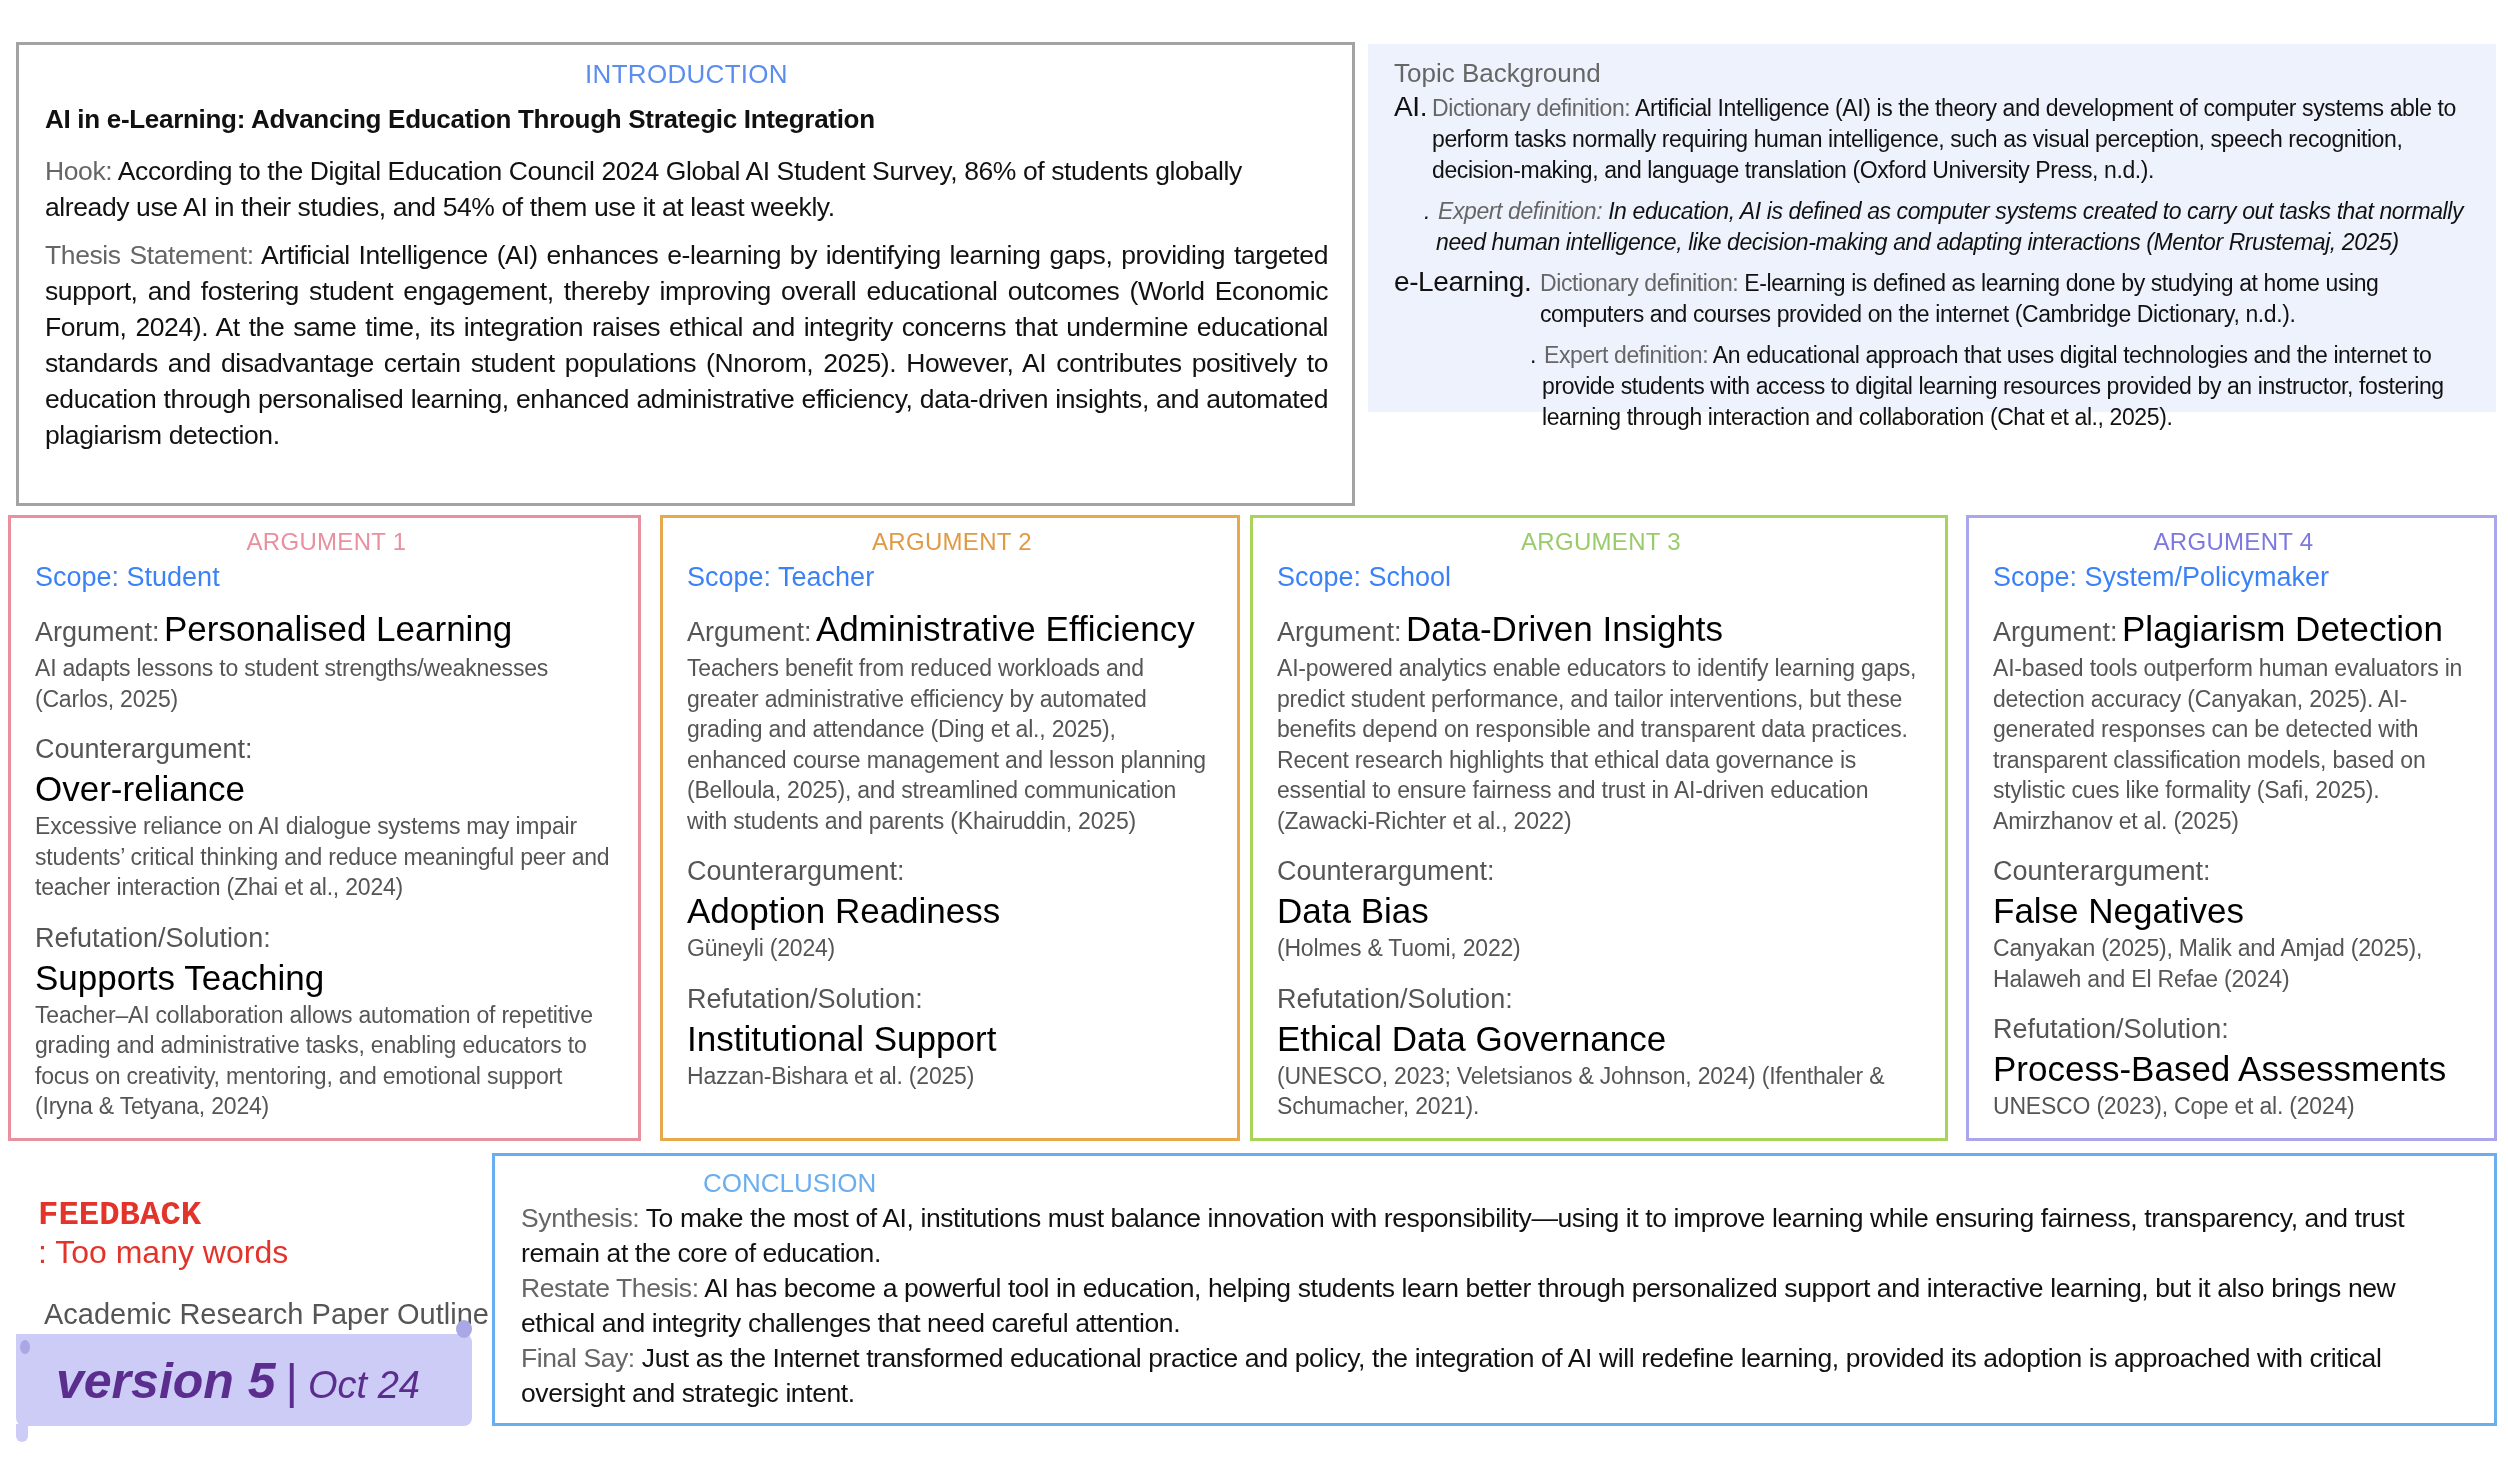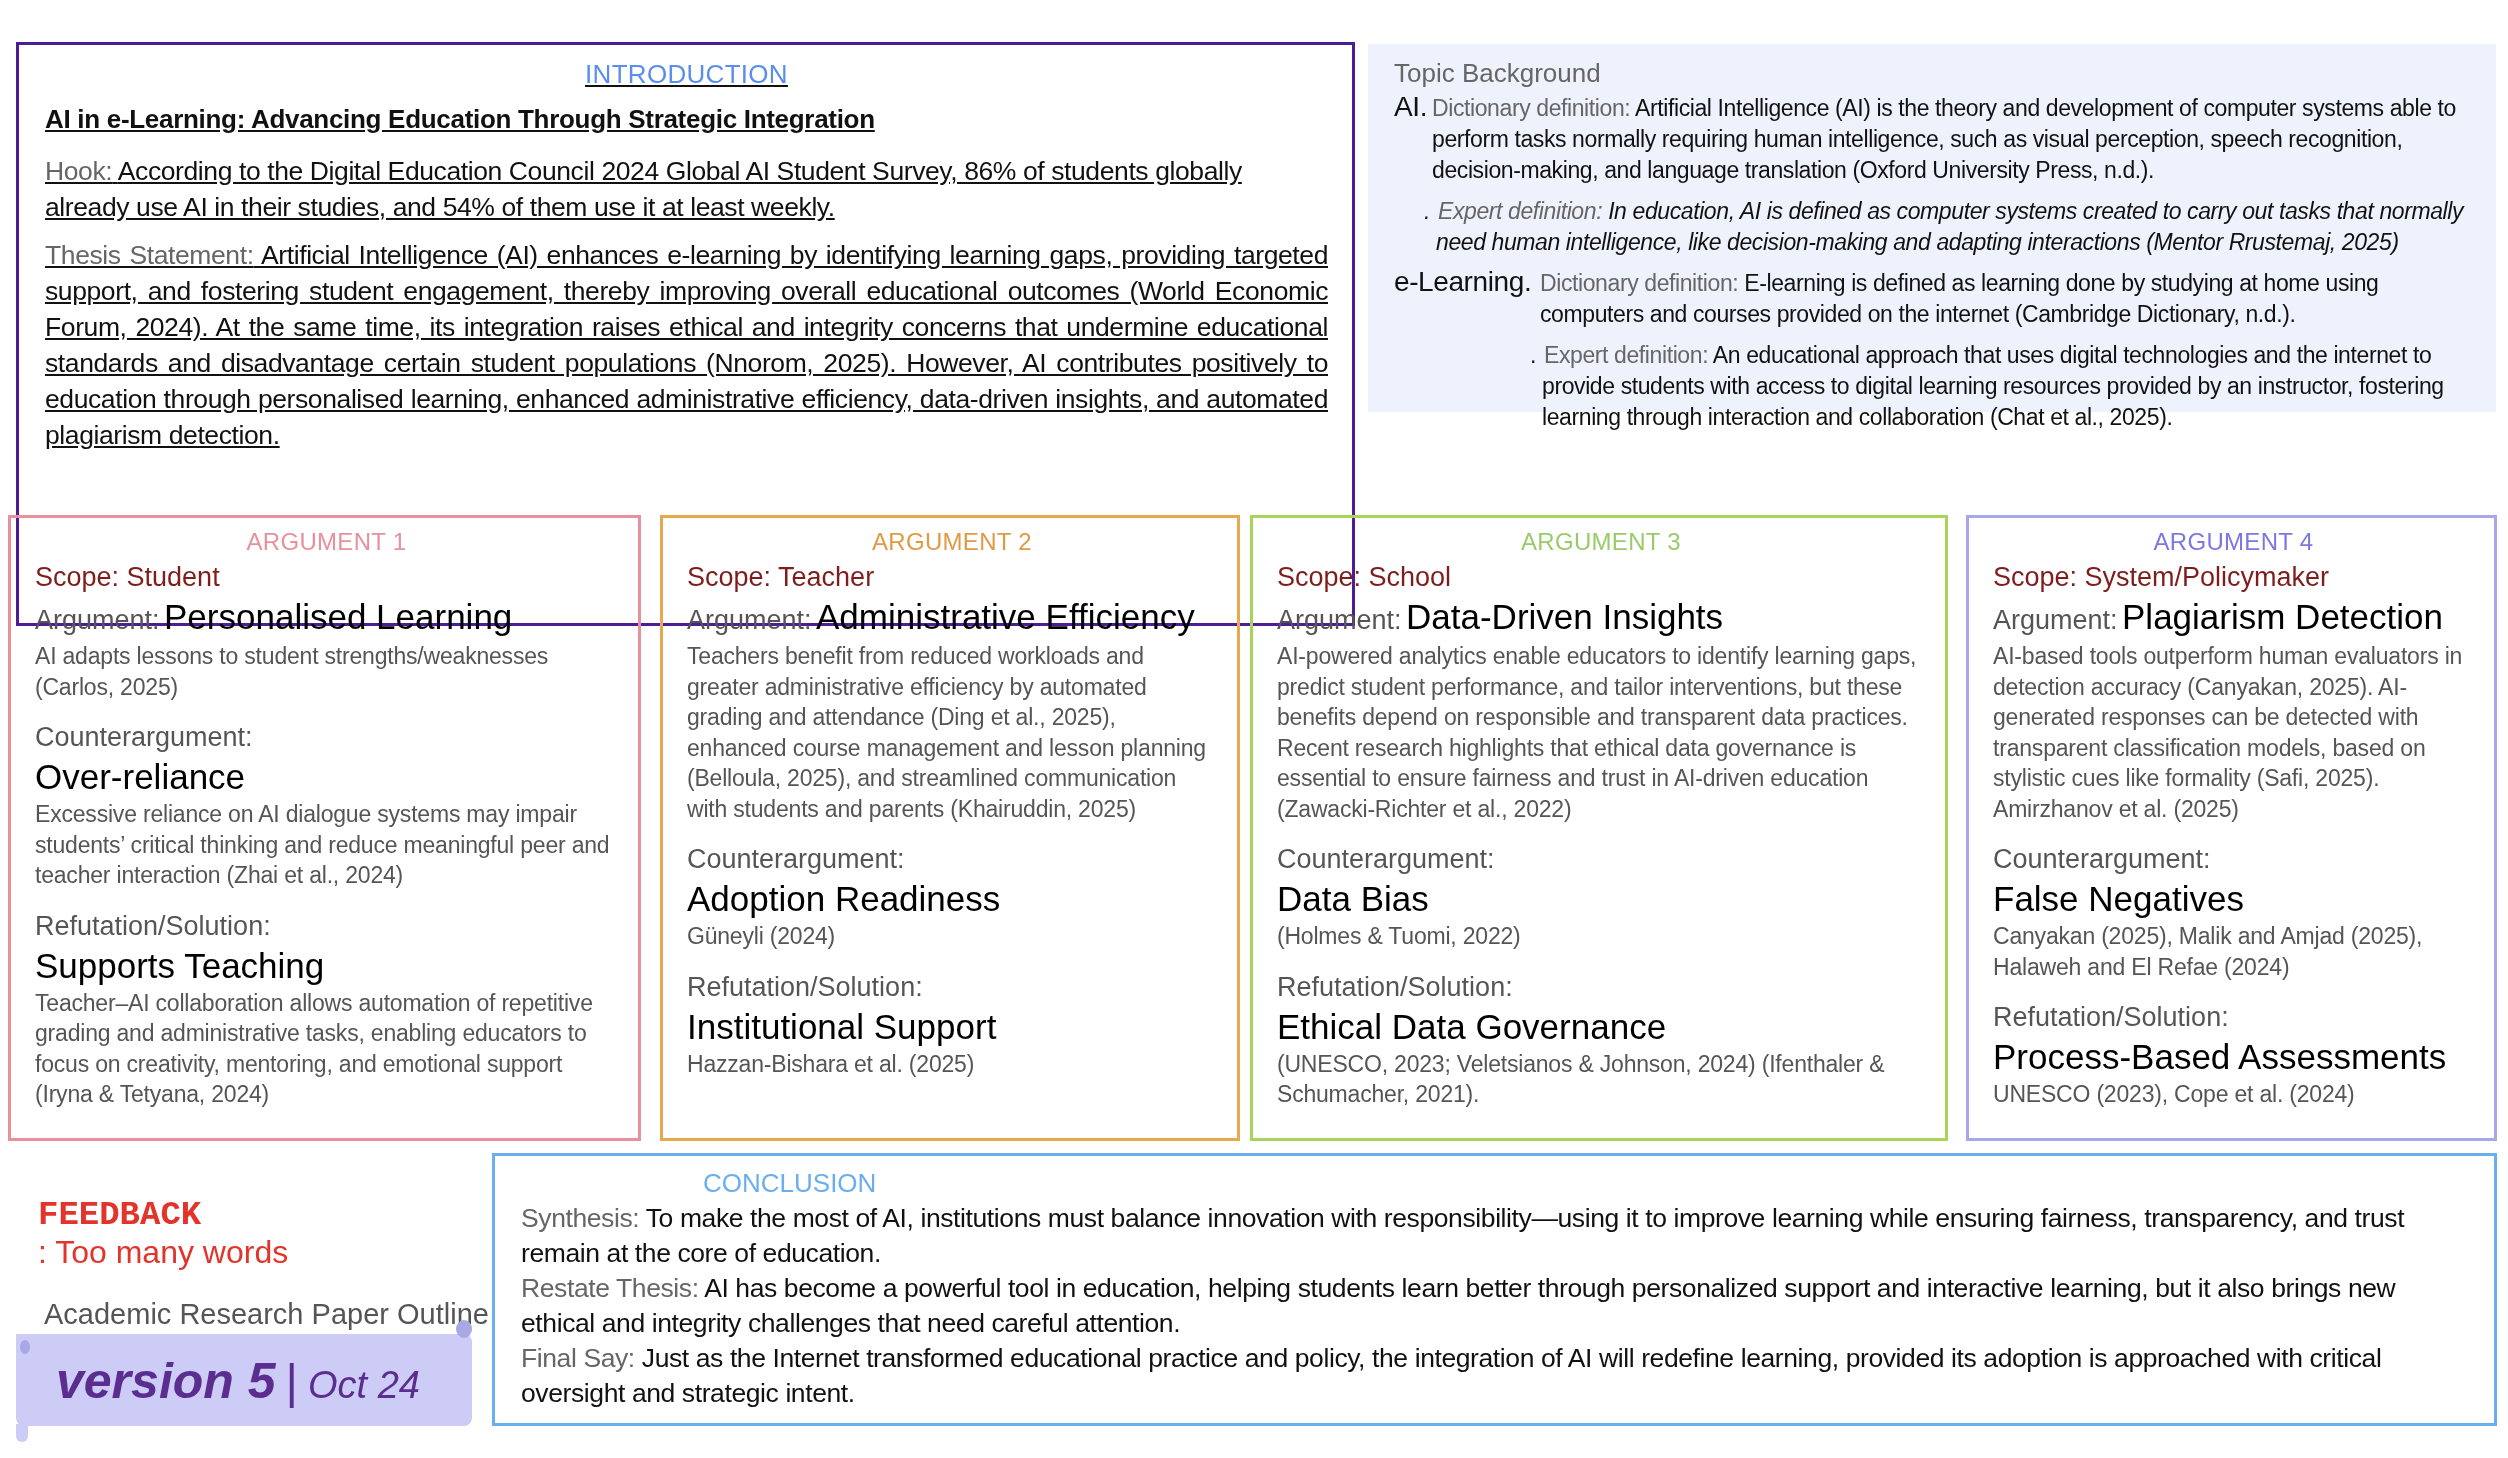--- a/index.html
+++ b/index.html
@@ -6,21 +6,21 @@
   body {
     width: 2508px; height: 1458px; position: relative; overflow: hidden;
     background: #ffffff;
     font-family: "Liberation Sans", "DejaVu Sans", sans-serif;
     color: #111111;
   }
   .box { position: absolute; box-sizing: border-box; }
   .muted { color: #666666; }
 
   
-  #intro { left: 16px; top: 42px; width: 1339px; height: 584px; border: 3px solid #4c1d95; padding: 14px 24px 0 26px; text-decoration: underline; }
+  #intro { left: 16px; top: 42px; width: 1339px; height: 464px; border: 3px solid #a3a3a3; padding: 14px 24px 0 26px; }
   #intro .heading { text-align: center; color: #5B8DEF; font-size: 26px; letter-spacing: 0.3px; margin-bottom: 14px; }
   #intro .wt-label { font-size: 26px; color: #666; margin-bottom: 6px; }
   #intro .wt-value { font-size: 26px; font-weight: bold; color: #111; margin-bottom: 18px; letter-spacing: -0.3px; }
   #intro p { margin: 0 0 12px 0; font-size: 26.5px; line-height: 36px; letter-spacing: -0.4px; }
   #intro p.thesis { text-align: justify; }
 
   
   #topic { left: 1368px; top: 44px; width: 1128px; height: 368px; background: #EEF2FC; padding: 14px 20px 0 26px; }
   #topic .heading { font-size: 26px; color: #666; margin-bottom: 4px; }
   .def-block { position: relative; font-size: 23px; line-height: 31px; letter-spacing: -0.4px; margin-bottom: 10px; }
@@ -29,21 +29,21 @@
   .def-label { color: #666; }
   .ai-dict { padding-left: 38px; text-indent: 0; }
   .ai-expert { padding-left: 42px; font-style: italic; }
   .el-dict { padding-left: 146px; }
   .el-expert { padding-left: 148px; }
   .bullet { color: #111; margin-left: -12px; margin-right: 2px; }
 
   
   .arg { top: 515px; height: 626px; border: 3px solid; padding: 10px 20px 0 24px; }
   .arg .heading { text-align: center; font-size: 24px; margin-bottom: 6px; letter-spacing: 0.3px; }
-  .arg .scope { font-size: 27px; color: #7f1d1d; margin-bottom: 4px; }
+  .arg .scope { font-size: 27px; color: #3b82f6; margin-bottom: 16px; }
   .arg .arg-line { margin-bottom: 4px; }
   .arg .arg-label { font-size: 27px; color: #555; }
   .arg .arg-title { font-size: 35px; color: #000; }
   .arg .body { font-size: 23px; line-height: 30.5px; color: #555; letter-spacing: -0.2px; }
   .arg .sec-label { font-size: 27px; color: #555; margin-top: 20px; margin-bottom: 2px; }
   .arg .sec-title { font-size: 35px; color: #000; line-height: 44px; }
 
   #arg1 { left: 8px; width: 633px; border-color: #E8909E; }
   #arg1 .heading { color: #E8909E; }
   #arg2 { left: 660px; width: 580px; border-color: #E8A84C; }

